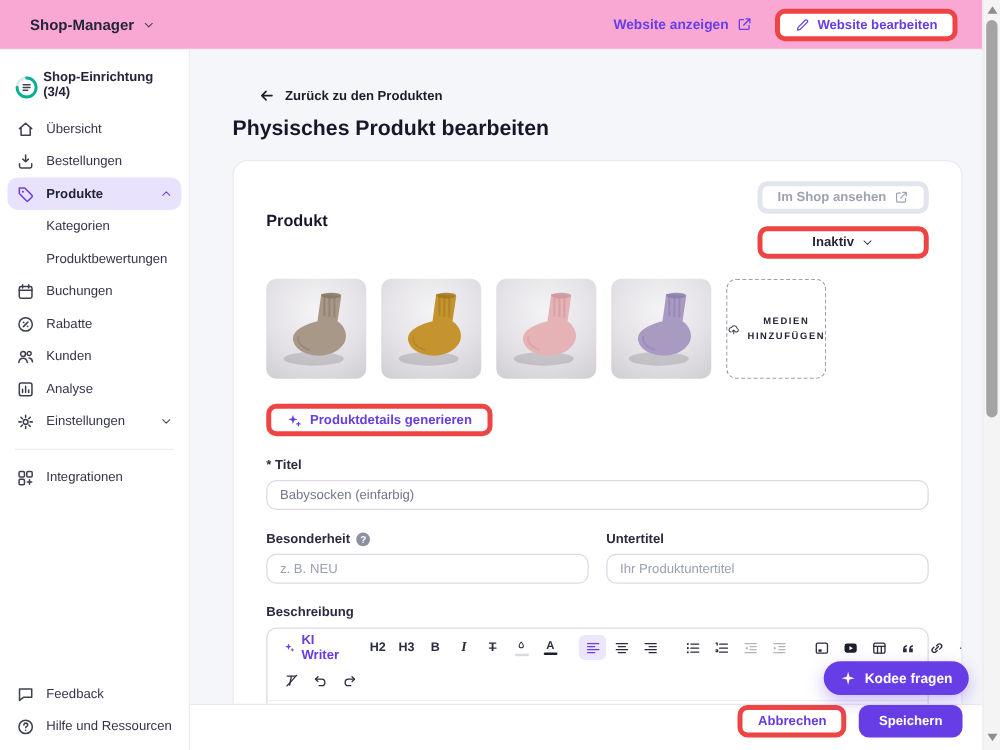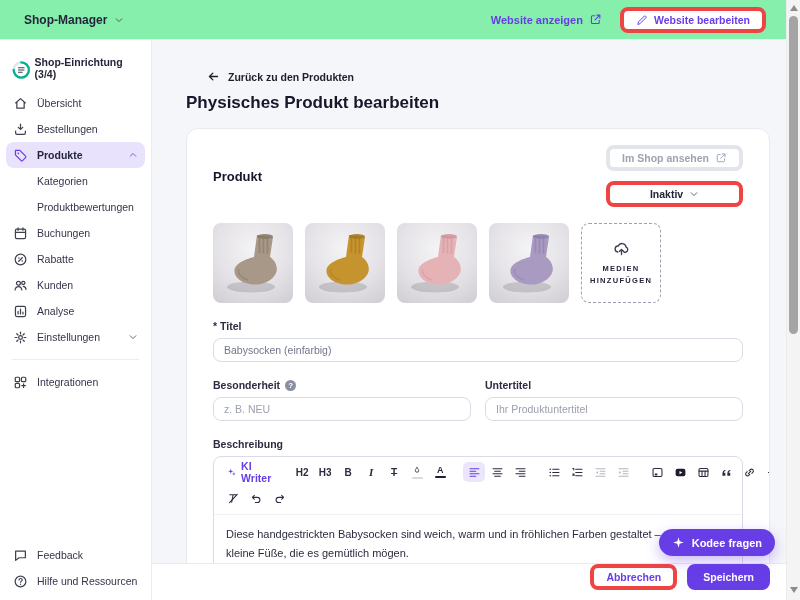--- a/index.html
+++ b/index.html
@@ -2,21 +2,21 @@
 <html><head>
 <meta charset="utf-8">
 <style>
   * { box-sizing: border-box; margin: 0; padding: 0; }
   html,body { width:800px; height:600px; overflow:hidden;
     font-family:"Liberation Sans",sans-serif; background:#fff; color:#1d1e2c; }
   svg { display:block; }
   .ic { stroke:#3e4050; fill:none; stroke-width:1.3; stroke-linecap:round; stroke-linejoin:round; }
 
   
-  .topbar { position:absolute; top:0; left:0; right:14px; height:40px; background:#86efac;
+  .topbar { position:absolute; top:0; left:0; right:14px; height:40px; background:#f9a8d4;
     border-bottom:1px solid #eef0f4; display:flex; align-items:center; padding:0 20px 0 24px; z-index:4; }
   .brand { display:flex; align-items:center; gap:7px; font-size:12px; font-weight:700; color:#24253a; cursor:pointer; }
   .topbar-right { margin-left:auto; display:flex; align-items:center; gap:18px; }
   .link-purple { display:flex; align-items:center; gap:6px; color:var(--accent); font-size:11px; font-weight:700; cursor:pointer; }
   .btn { display:inline-flex; align-items:center; justify-content:center; gap:6px; height:26px;
     padding:0 12px; background:#fff; border:4px solid #ef4444; border-radius:8px;
     font-size:10.5px; font-weight:700; color:#24253a; cursor:pointer; white-space:nowrap; }
   .btn-outline-purple { color:var(--accent); }
 
   
@@ -45,21 +45,21 @@
   .card-head { display:flex; align-items:center; }
   .card-title { font-size:13px; font-weight:700; color:#16172b; }
   .card-head-actions { margin-left:auto; display:flex; gap:10px;flex-direction:column; }
   .btn-muted { color:#9fa3b1; font-weight:600; border-color:#e3e5ec; }
   .btn-muted .ic { stroke:#9fa3b1; }
 
   .media-row { display:flex; gap:12px; margin-top:16px; }
   .thumb { width:80px; height:80px; border-radius:8px; overflow:hidden; cursor:pointer;
     background:radial-gradient(circle at 50% 32%, #f4f3f5 0%, #e4e2e6 55%, #cfcdd2 100%); }
   .add-media { width:80px; height:80px; border:1px dashed #9aa0ad; border-radius:8px; background:#fff;
-    display:flex; flex-direction:column; align-items:center; justify-content:center; gap:6px; cursor:pointer; }
+    display:flex; align-items:center; justify-content:center; gap:6px; cursor:pointer; }
   .add-media .txt { font-size:7.5px; font-weight:700; letter-spacing:1.3px; text-align:center;
     color:#24253a; width:62px; line-height:1.6; }
 
   .gen-btn { margin-top:20px; color:var(--accent); }
 
   .field-label { display:flex; align-items:center; gap:5px; font-size:10.5px; font-weight:700;
     color:#2b2c40; margin:17px 0 6px; }
   .tinput { width:100%; height:24px; border:1px solid #d9dce5; border-radius:8px; background:#fff;
     padding:0 10px; font-size:10.5px; color:#73768a; font-family:"Liberation Sans",sans-serif; outline:none; }
   .tinput::placeholder { color:#9ba0af; }
@@ -312,20 +312,27 @@
         <div class="add-media">
           <svg class="ic" width="17" height="17" viewBox="0 0 16 16">
             <path d="M4.6 11.3a2.8 2.8 0 0 1 .4-5.6 3.8 3.8 0 0 1 7.3 1 2.5 2.5 0 0 1-.6 4.8h-1.3"></path>
             <path d="M8 13.6V9M6.1 10.7 8 8.9l1.9 1.8"></path>
             </svg>
           <span class="txt">MEDIEN HINZUFÜGEN</span>
         </div>
       </div>
 
       
+      <div class="btn gen-btn">
+        <svg width="13" height="13" viewBox="0 0 16 16">
+          <path d="M6.6 2.2 7.7 5.7 11.2 6.8 7.7 7.9 6.6 11.4 5.5 7.9 2 6.8 5.5 5.7Z" fill="#673de6"></path>
+          <path d="M12 9.6v3.4M10.3 11.3h3.4" stroke="#673de6" stroke-width="1.2" stroke-linecap="round"></path>
+          </svg>
+        <span>Produktdetails generieren</span>
+      </div>
 
       
       <div class="field-label">* Titel</div>
       <input class="tinput" type="text" value="Babysocken (einfarbig)" style="">
 
       
       <div class="two-col">
         <div>
           <div class="field-label">
             <span>Besonderheit</span>

